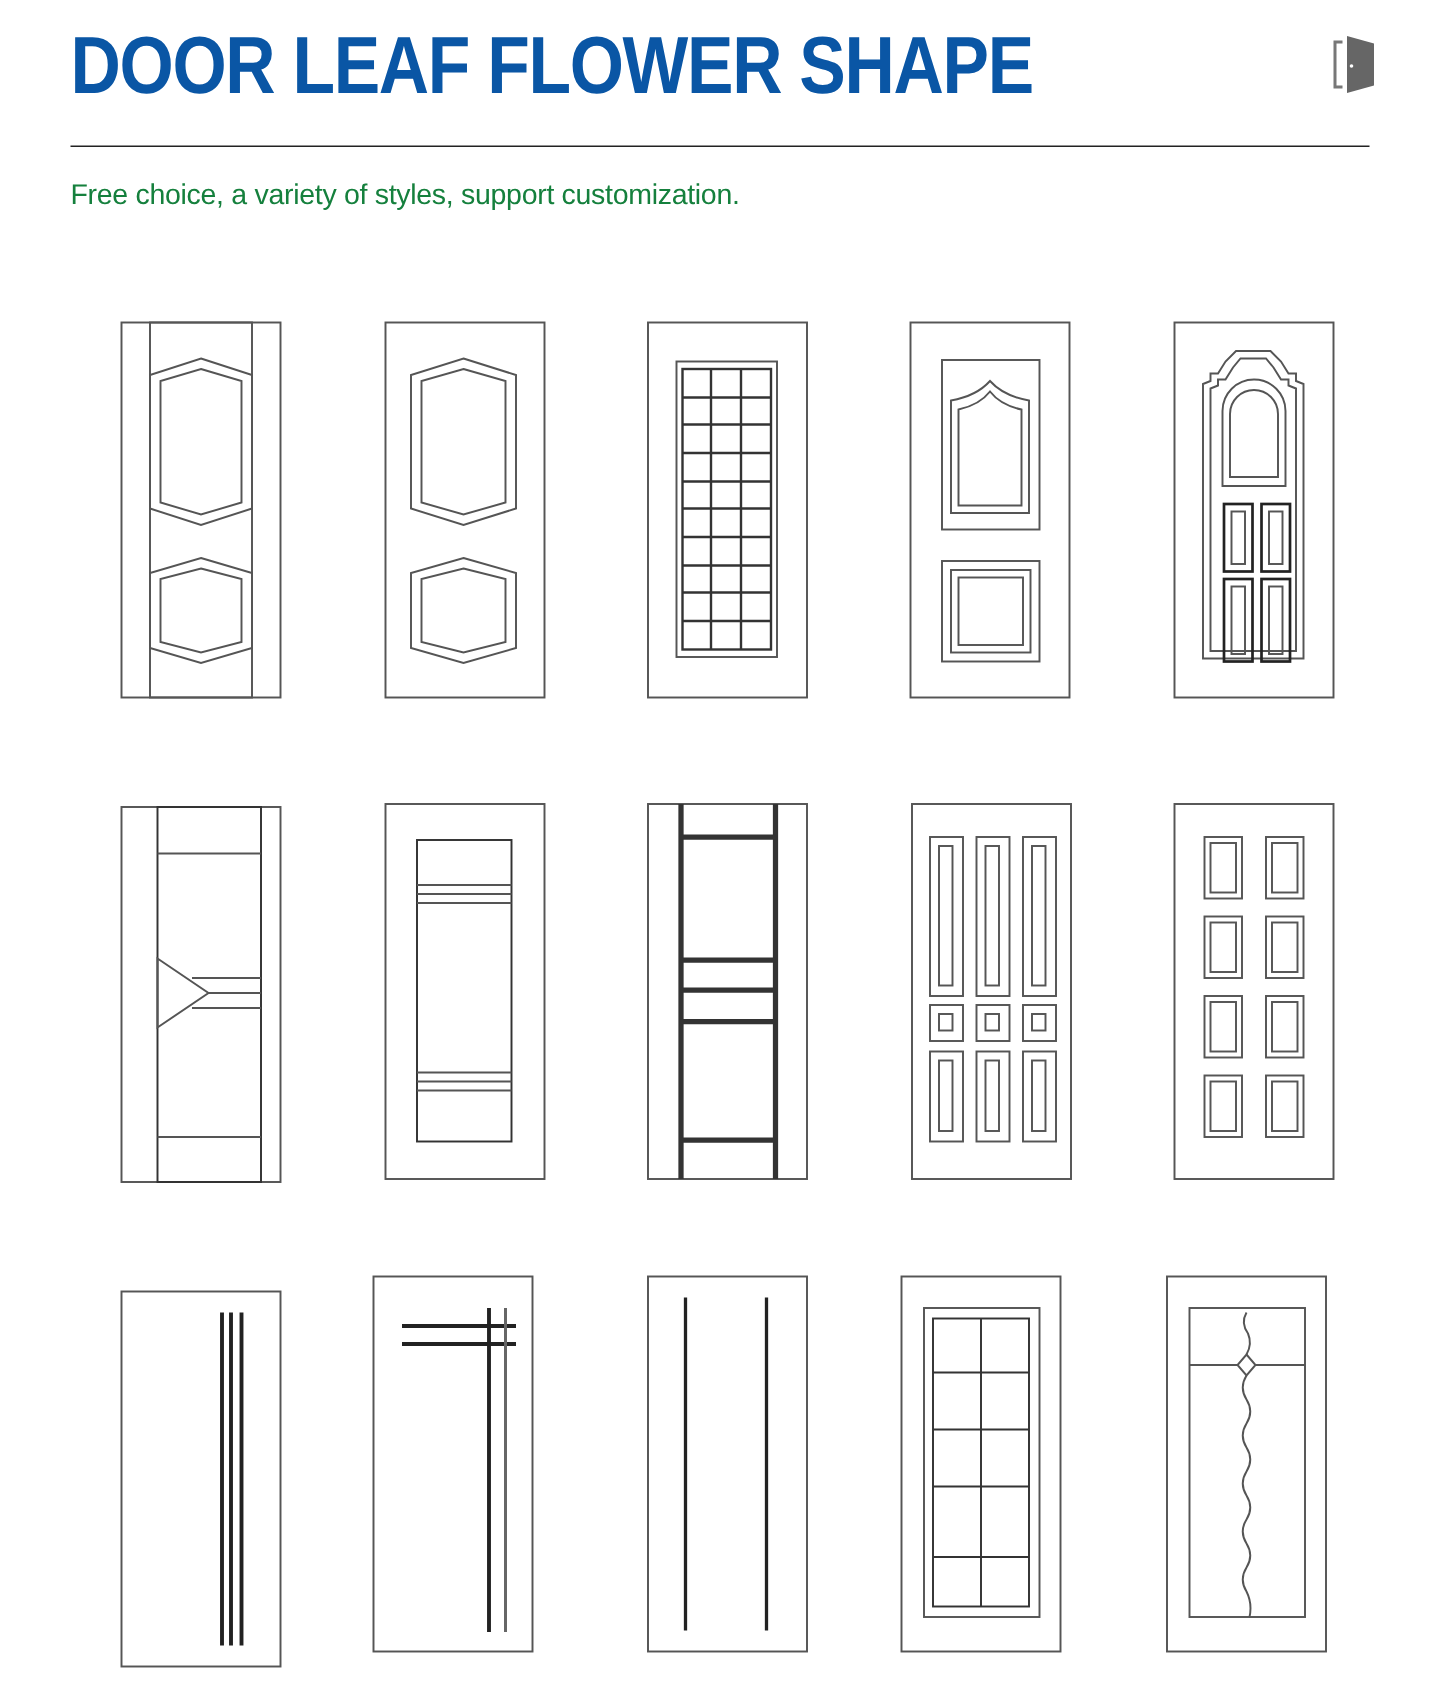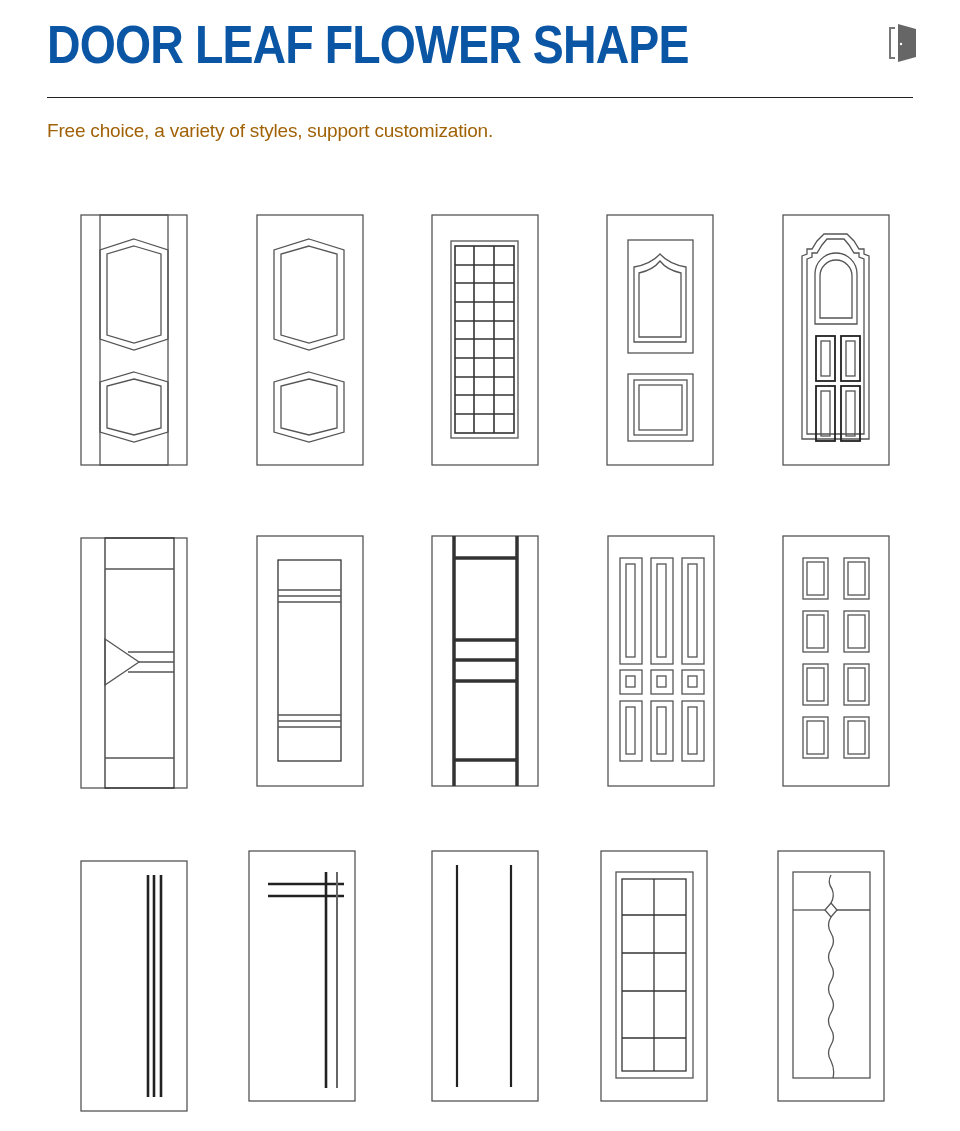--- a/index.html
+++ b/index.html
@@ -1,20 +1,20 @@
 <!DOCTYPE html>
 <html><head>
 <meta charset="utf-8">
 <style>
   html, body { margin:0; padding:0; background:#ffffff; }
   body { width:960px; height:1131px; position:relative; overflow:hidden; font-family:"Liberation Sans", sans-serif; }
   .title { position:absolute; left:47px; top:14px; margin:0; font-family:"Liberation Sans", sans-serif; font-weight:bold; font-size:54px; line-height:60px; color:#0a56a5; letter-spacing:-1px; transform:scaleX(0.86); transform-origin:left top; white-space:nowrap; }
   .door-icon { position:absolute; left:886px; top:20px; width:34px; height:42px; }
   .rule { position:absolute; left:47px; top:97px; width:866px; height:0; border-top:1.5px solid #222; }
-  .subtitle { position:absolute; left:47px; top:120px; font-family:"Liberation Sans", sans-serif; font-size:19px; color:#a16207; letter-spacing:-0.2px; white-space:nowrap; }
+  .subtitle { position:absolute; left:47px; top:120px; font-family:"Liberation Sans", sans-serif; font-size:19px; color:#15803d; letter-spacing:-0.2px; white-space:nowrap; }
   .door { position:absolute; }
   .door svg { display:block; overflow:visible; }
 </style>
 </head>
 <body>
 
 <h1 class="title">DOOR LEAF FLOWER SHAPE</h1>
 
 <div class="door-icon">
   <svg width="34" height="42" viewBox="0 0 34 42">

